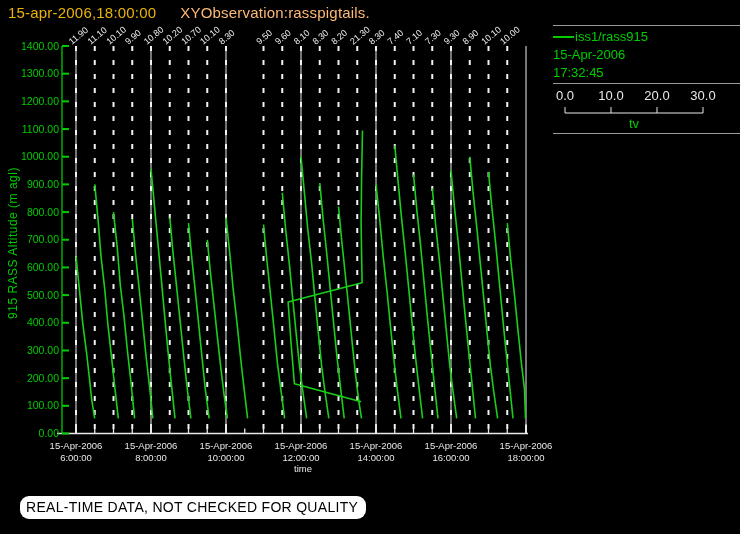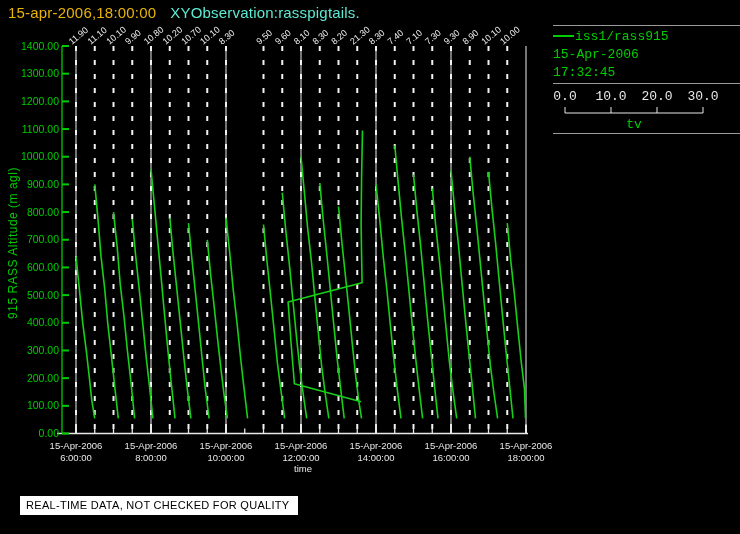--- a/index.html
+++ b/index.html
@@ -1,29 +1,29 @@
 <!DOCTYPE html>
 <html><head>
 <meta charset="utf-8">
 <style>
   html,body{margin:0;padding:0;background:#000;}
   .screen{position:relative;width:740px;height:534px;background:#000;overflow:hidden;
           font-family:"Liberation Sans",sans-serif;}
   .titlebar{position:absolute;left:8px;top:4px;white-space:nowrap;font-size:15px;letter-spacing:.2px;}
   .titlebar .ts{color:#eab308;}
-  .titlebar .tt{color:#5eead4;margin-left:14px;}
+  .titlebar .tt{color:#fdba74;margin-left:24px;}
   #plot{position:absolute;left:0;top:0;}
-  .legend{position:absolute;left:551px;top:24px;width:189px;color:#00cd00;font-size:13px;font-family:Liberation Mono, monospace;}
+  .legend{position:absolute;left:551px;top:24px;width:189px;color:#00cd00;font-size:13px;}
   .legend .sep{border-top:1px solid #9a9a9a;margin:1px 0 2px 2px;}
   .legend .row{height:18px;line-height:18px;white-space:nowrap;padding-left:2px;}
   .legend .sample{display:inline-block;width:21px;height:2px;background:#00cd00;
                   vertical-align:3px;margin-right:1px;}
   .legend svg{display:block;}
   .banner{position:absolute;left:20px;top:496px;background:#ffffff;color:#000;
-          font-size:11px;padding:3px 8px 4px 6px;white-space:nowrap;letter-spacing:.3px;}
+          font-size:14px;padding:3px 8px 4px 6px;white-space:nowrap;letter-spacing:.3px;border-radius:9px;}
 </style>
 </head>
 <body>
 
 <div class="screen">
 
   <div class="titlebar">
     <span class="ts">15-apr-2006,18:00:00</span><span class="tt">XYObservation:rasspigtails.</span>
   </div>
 

